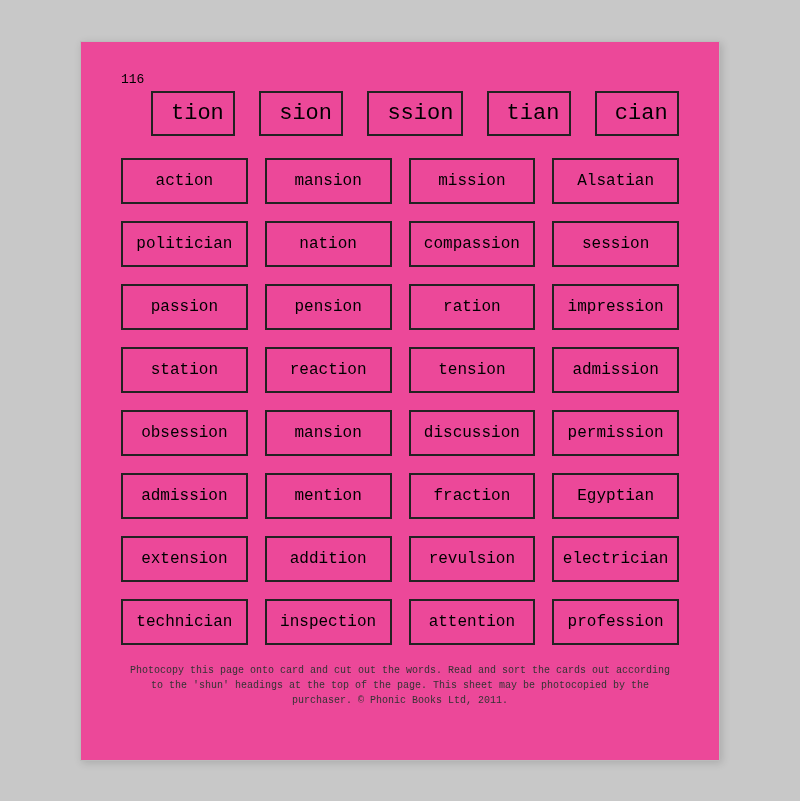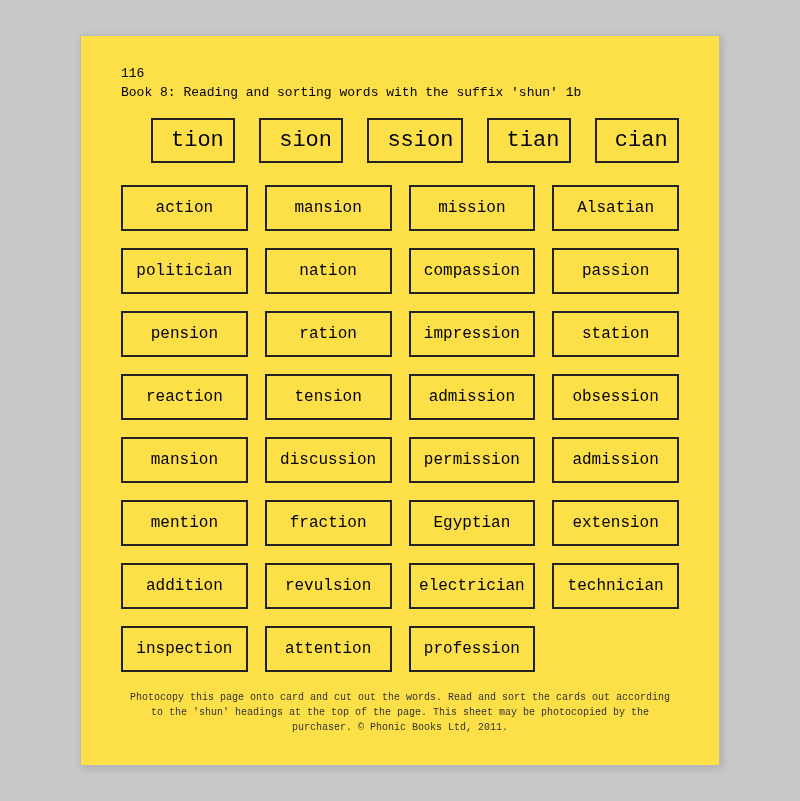--- a/index.html
+++ b/index.html
@@ -5,21 +5,21 @@
     * { box-sizing: border-box; margin: 0; padding: 0; }
     body {
       background: #c8c8c8;
       display: flex;
       justify-content: center;
       align-items: center;
       min-height: 100vh;
       font-family: 'Courier New', Courier, monospace;
     }
     .page {
-      background: #fde047;
+      background: #ec4899;
       width: 640px;
       min-height: 720px;
       padding: 30px 40px 30px 40px;
       border: 1px solid #bbb;
       box-shadow: 2px 2px 8px rgba(0,0,0,0.15);
       position: relative;
     }
     .page-number {
       font-size: 13px;
       margin-bottom: 4px;
@@ -69,38 +69,38 @@
       text-align: center;
       margin-top: 3px;
       line-height: 1.5;
     }
   </style>
 </head>
 <body>
 
 <div class="page">
   <div class="page-number">116</div>
-  <div class="subtitle">Book 8:  Reading and sorting words with the suffix 'shun' 1b</div>
 
   <div class="suffix-row">
   <div class="suffix-card">tion</div>
       <div class="suffix-card">sion</div>
       <div class="suffix-card">ssion</div>
       <div class="suffix-card">tian</div>
       <div class="suffix-card">cian</div>
     </div>
 
   <div class="words-grid">
   <div class="word-card">action</div>
       <div class="word-card">mansion</div>
       <div class="word-card">mission</div>
       <div class="word-card">Alsatian</div>
       <div class="word-card">politician</div>
       <div class="word-card">nation</div>
       <div class="word-card">compassion</div>
+      <div class="word-card">session</div>
       <div class="word-card">passion</div>
       <div class="word-card">pension</div>
       <div class="word-card">ration</div>
       <div class="word-card">impression</div>
       <div class="word-card">station</div>
       <div class="word-card">reaction</div>
       <div class="word-card">tension</div>
       <div class="word-card">admission</div>
       <div class="word-card">obsession</div>
       <div class="word-card">mansion</div>

